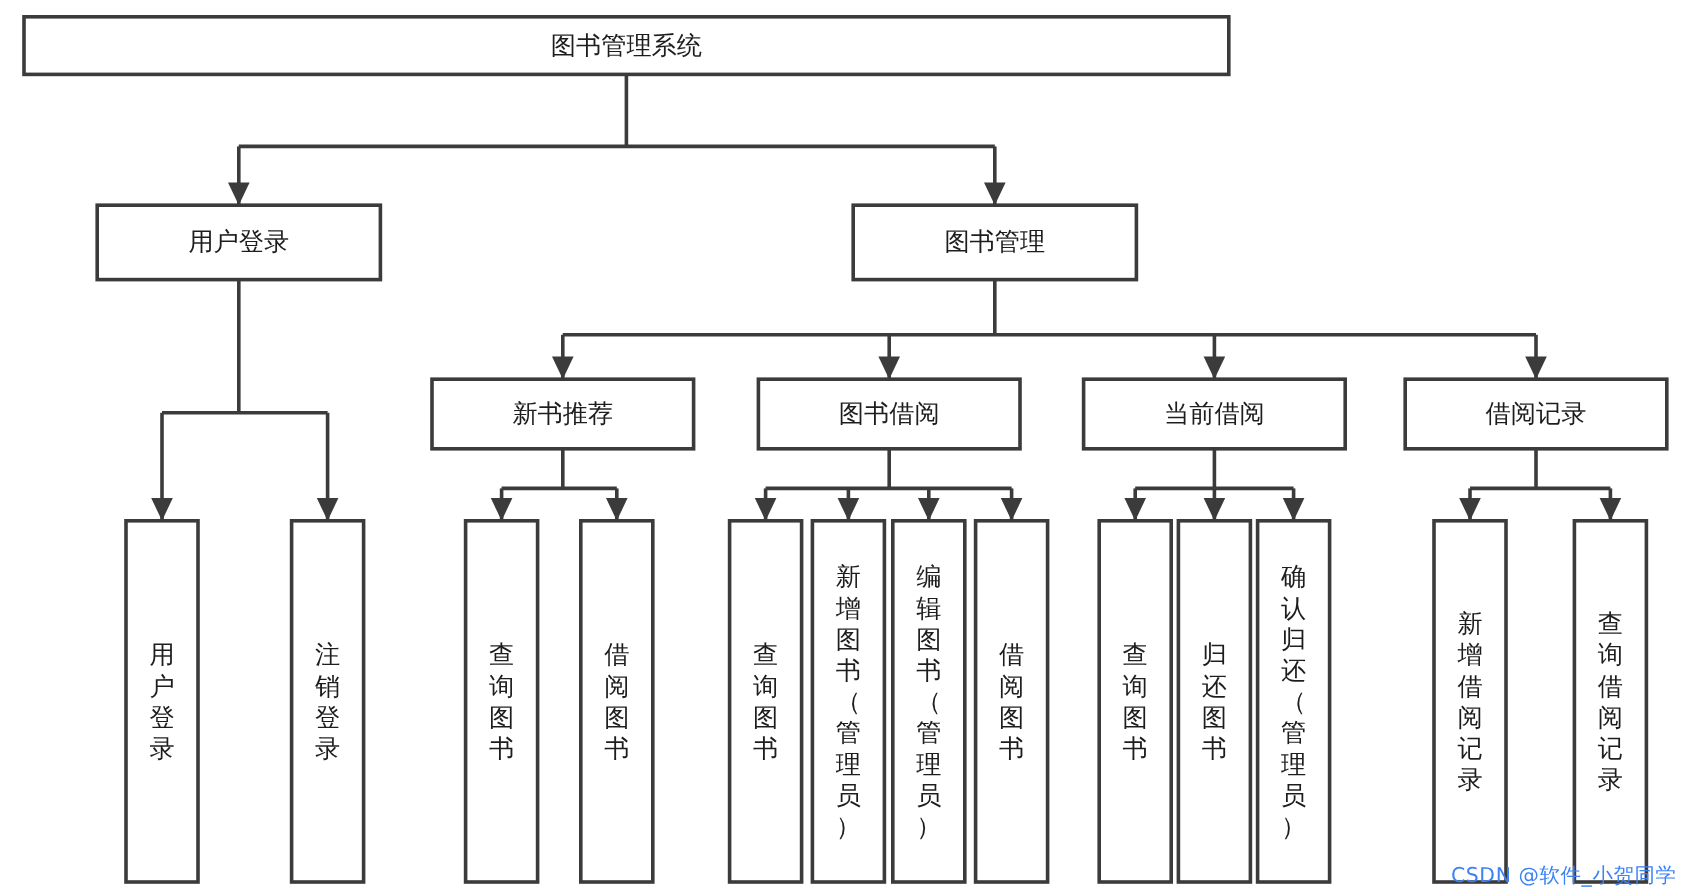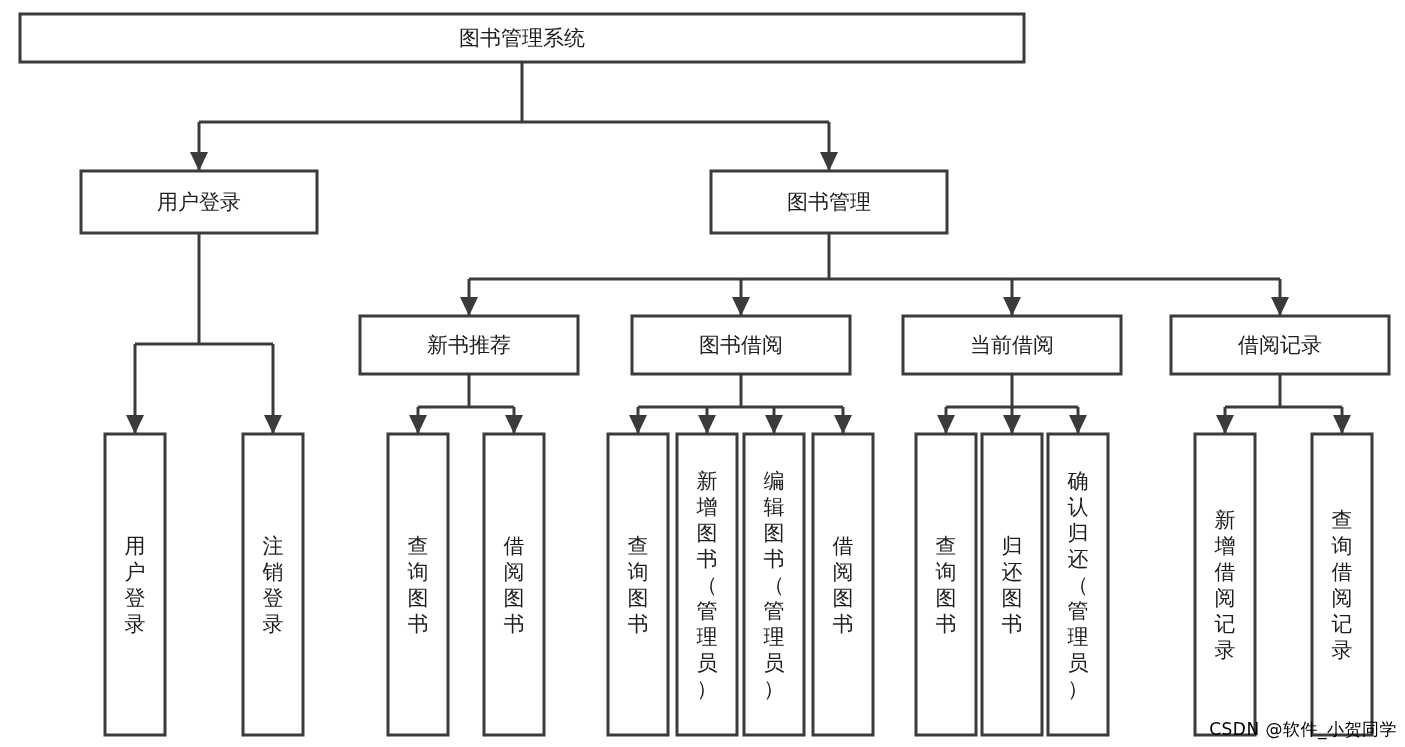--- a/index.html
+++ b/index.html
@@ -54,21 +54,21 @@
     font-size: 21px;
     fill: #1d1d1d;
     text-anchor: middle;
   }
   .watermark {
     position: absolute;
     right: 8px;
     bottom: 6px;
     font-family: "DejaVu Sans", "Liberation Sans", sans-serif;
     font-size: 17px;
-    color: #000000;
+    color: #3b82f6;
     letter-spacing: 0.5px;
     white-space: nowrap;
     user-select: none;
   }
 </style>
 </head>
 <body>
 
 <div id="diagram-root">
   <svg class="diagram-canvas" viewBox="0 0 1405 747" xmlns="http://www.w3.org/2000/svg">

